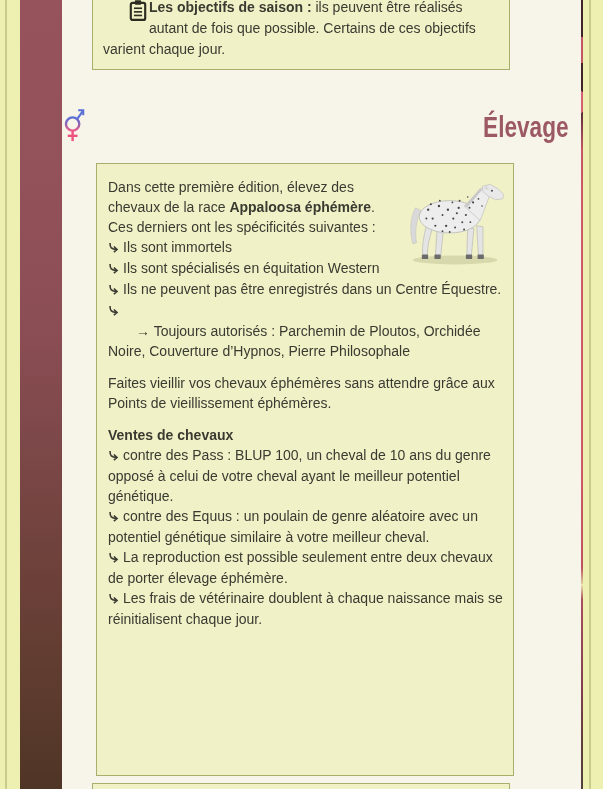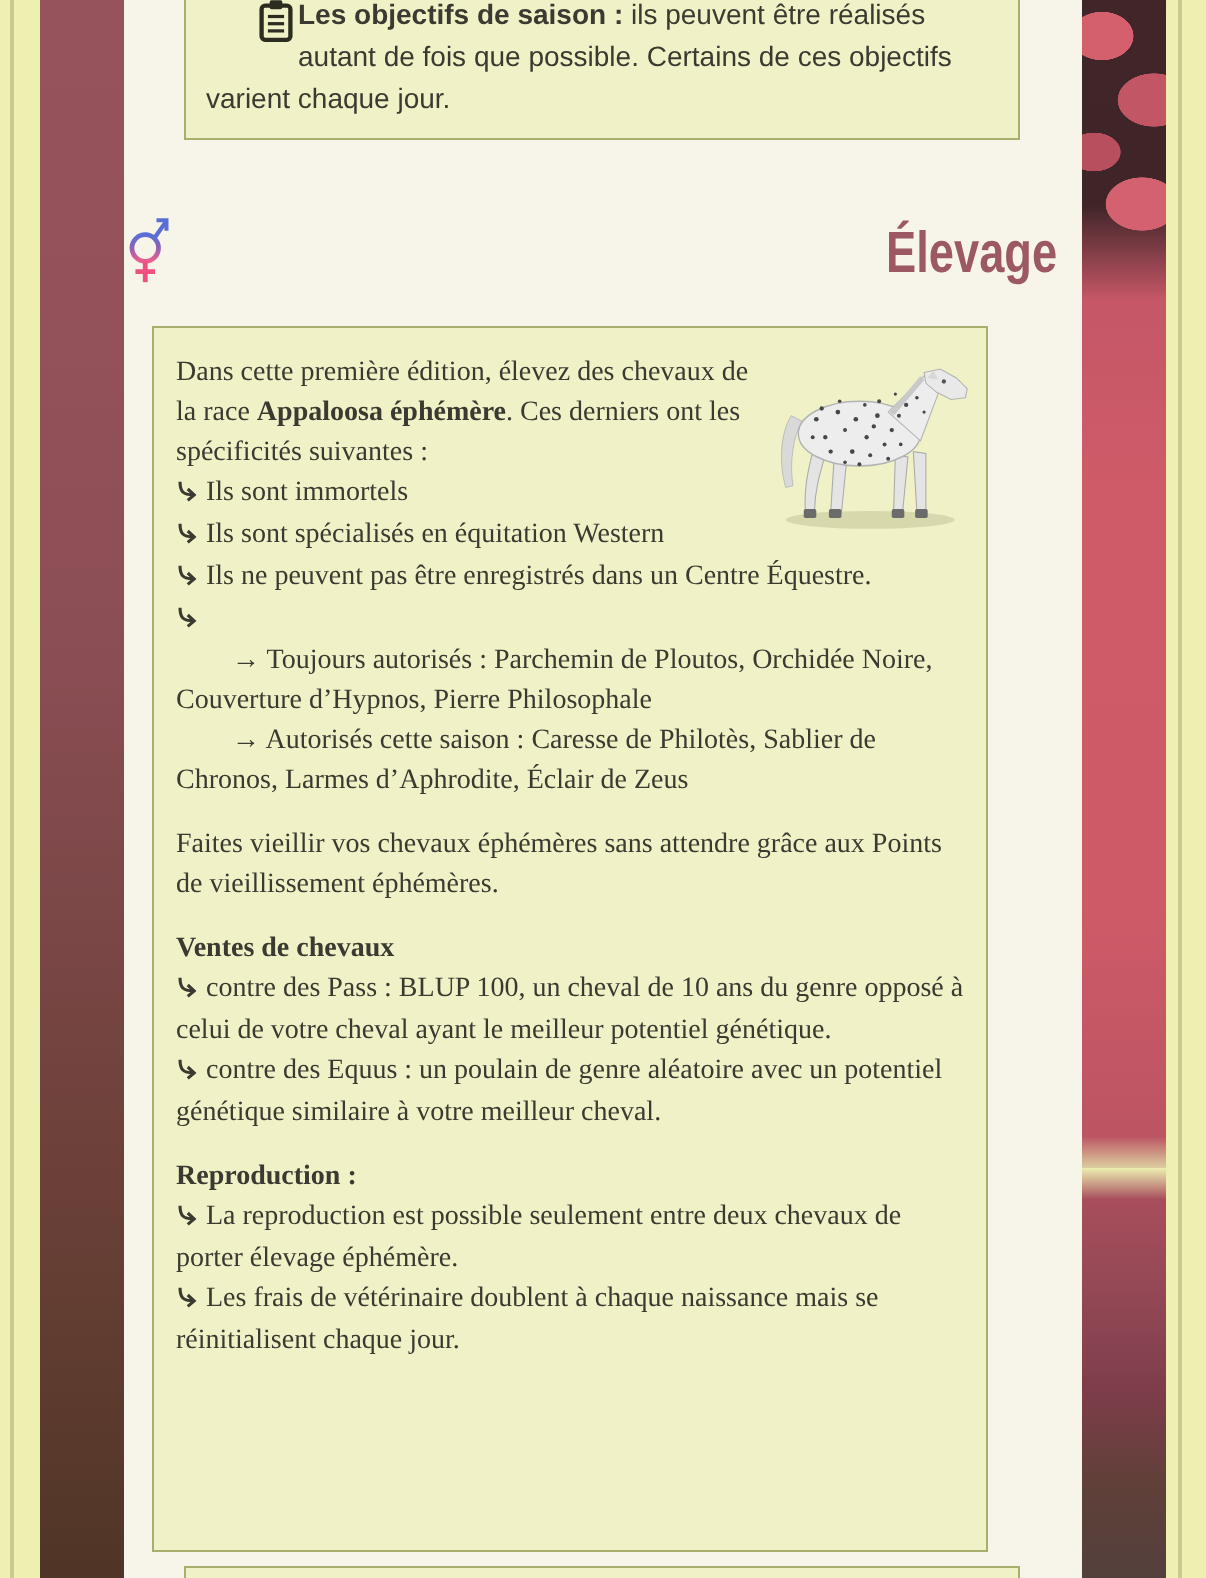--- a/index.html
+++ b/index.html
@@ -12,33 +12,33 @@
   .photo{position:absolute;top:0;bottom:0;width:42px;}
   .photo-left{left:20px;
     background:linear-gradient(180deg,#97535b 0%,#93515a 22%,#8c4e55 40%,#7b4747 58%,#6b4038 75%,#5d3b2e 88%,#4f3526 100%);}
   .photo-right{left:541px;
     background:
       radial-gradient(ellipse 26px 20px at 10px 18px,#d4606e 60%,rgba(0,0,0,0) 61%),
       radial-gradient(ellipse 30px 22px at 36px 50px,#c25665 60%,rgba(0,0,0,0) 61%),
       radial-gradient(ellipse 22px 16px at 6px 76px,#b84f5f 60%,rgba(0,0,0,0) 61%),
       radial-gradient(ellipse 30px 22px at 30px 102px,#d4616f 60%,rgba(0,0,0,0) 61%),
       linear-gradient(180deg,#412629 0%,#3f2528 13%,#c55766 19%,#d05b68 32%,#ce5a67 58%,#bc5462 72%,#94475434 74%,#94475400 74%,#a84e5c 76%,#8c4552 84%,#7e3d4a 88%,#604039 94%,#53403c 100%);}
-  .content{position:absolute;left:62px;top:0;width:479px;height:789px;background:#f7f5ea;}
+  .content{position:absolute;left:62px;top:0;width:479px;height:789px;background:#f7f5ea;padding-left:40px;}
   .box{position:absolute;box-sizing:border-box;background:#f1f1c8;border:1px solid #a9ae6d;}
   .note-box{left:30px;top:-16px;width:418px;height:86px;padding:12px 10px 10px 10px;
             font-size:14px;line-height:21px;}
   .note-icon{float:left;width:46px;height:38px;padding-left:26px;box-sizing:border-box;}
   .note-icon svg{display:block;margin-top:2px;}
   .note-text{margin:0;}
   .heading{position:absolute;left:0;top:103px;width:100%;height:48px;margin:0;
            display:flex;align-items:center;justify-content:space-between;gap:9px;}
   .heading-text{display:inline-block;font-size:29px;font-weight:bold;color:#9c5963;
                 transform:scaleX(0.78);transform-origin:center;letter-spacing:0;}
-  .main-box{left:14px;top:163px;width:418px;height:613px;padding:13px 10px 12px 11px;
-            font-size:14px;line-height:20px;font-family:Liberation Serif, serif;}
+  .main-box{left:34px;top:163px;width:418px;height:613px;padding:13px 10px 12px 11px;
+            font-size:14px;line-height:20px;}
   .horse{float:right;width:106px;height:86px;margin:4px -6px 4px 5px;}
   .horse svg{display:block;}
   .para{margin:0;}
   .li{margin:0;}
   .bullet{display:inline-block;vertical-align:-1px;margin-right:4px;}
   .sub{text-indent:28px;}
   .mt{margin-top:12px;}
   .bold{font-weight:bold;}
   .next-box{left:30px;top:783px;width:418px;height:24px;}
 </style>
@@ -146,34 +146,32 @@
               <path d="M2.2 0.5 C2.2 5.5 3.5 7.6 9.5 7.6 M6.4 4.4 L9.9 7.6 L6.4 10.6" fill="none" stroke="#3a3a31" stroke-width="1.7"></path>
             </svg></span><span>Ils sont spécialisés en équitation Western</span></div>
       <div class="li"><span class="bullet"><svg width="11" height="11" viewBox="0 0 12 11">
               <path d="M2.2 0.5 C2.2 5.5 3.5 7.6 9.5 7.6 M6.4 4.4 L9.9 7.6 L6.4 10.6" fill="none" stroke="#3a3a31" stroke-width="1.7"></path>
             </svg></span><span>Ils ne peuvent pas être enregistrés dans un Centre Équestre.</span></div>
       <div class="li"><span class="bullet"><svg width="11" height="11" viewBox="0 0 12 11">
               <path d="M2.2 0.5 C2.2 5.5 3.5 7.6 9.5 7.6 M6.4 4.4 L9.9 7.6 L6.4 10.6" fill="none" stroke="#3a3a31" stroke-width="1.7"></path>
             </svg></span></div>
 
       <p class="para sub">→ Toujours autorisés : Parchemin de Ploutos, Orchidée Noire, Couverture d’Hypnos, Pierre Philosophale</p>
-      <p class="para sub">→ Autorisés cette saison : Caresse de Philotès, Sablier de Chronos, Larmes d’Aphrodite, Éclair de Zeus</p>
 
 
       <p class="para mt">Faites vieillir vos chevaux éphémères sans attendre grâce aux Points de vieillissement éphémères.</p>
 
       <p class="para mt bold">Ventes de chevaux</p>
       <div class="li"><span class="bullet"><svg width="11" height="11" viewBox="0 0 12 11">
               <path d="M2.2 0.5 C2.2 5.5 3.5 7.6 9.5 7.6 M6.4 4.4 L9.9 7.6 L6.4 10.6" fill="none" stroke="#3a3a31" stroke-width="1.7"></path>
             </svg></span><span>contre des Pass : BLUP 100, un cheval de 10 ans du genre opposé à celui de votre cheval ayant le meilleur potentiel génétique.</span></div>
       <div class="li"><span class="bullet"><svg width="11" height="11" viewBox="0 0 12 11">
               <path d="M2.2 0.5 C2.2 5.5 3.5 7.6 9.5 7.6 M6.4 4.4 L9.9 7.6 L6.4 10.6" fill="none" stroke="#3a3a31" stroke-width="1.7"></path>
             </svg></span><span>contre des Equus : un poulain de genre aléatoire avec un potentiel génétique similaire à votre meilleur cheval.</span></div>
 
-      <p class="para mt bold">Reproduction :</p>
       <div class="li"><span class="bullet"><svg width="11" height="11" viewBox="0 0 12 11">
               <path d="M2.2 0.5 C2.2 5.5 3.5 7.6 9.5 7.6 M6.4 4.4 L9.9 7.6 L6.4 10.6" fill="none" stroke="#3a3a31" stroke-width="1.7"></path>
             </svg></span><span>La reproduction est possible seulement entre deux chevaux de porter élevage éphémère.</span></div>
       <div class="li"><span class="bullet"><svg width="11" height="11" viewBox="0 0 12 11">
               <path d="M2.2 0.5 C2.2 5.5 3.5 7.6 9.5 7.6 M6.4 4.4 L9.9 7.6 L6.4 10.6" fill="none" stroke="#3a3a31" stroke-width="1.7"></path>
             </svg></span><span>Les frais de vétérinaire doublent à chaque naissance mais se réinitialisent chaque jour.</span></div>
       <div class="li"><span class="bullet"></span></div>
     </section>
 
     <section class="box next-box"></section>

